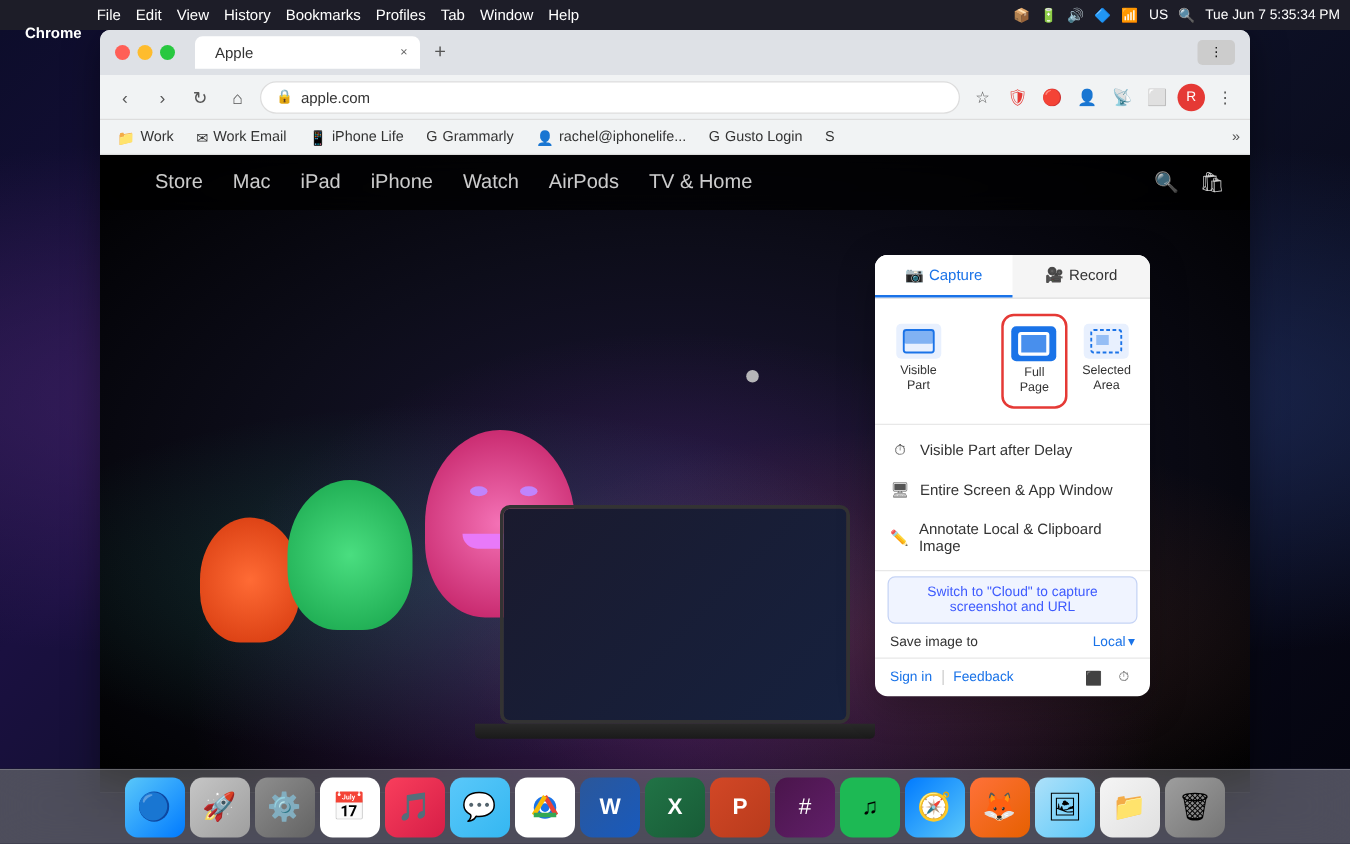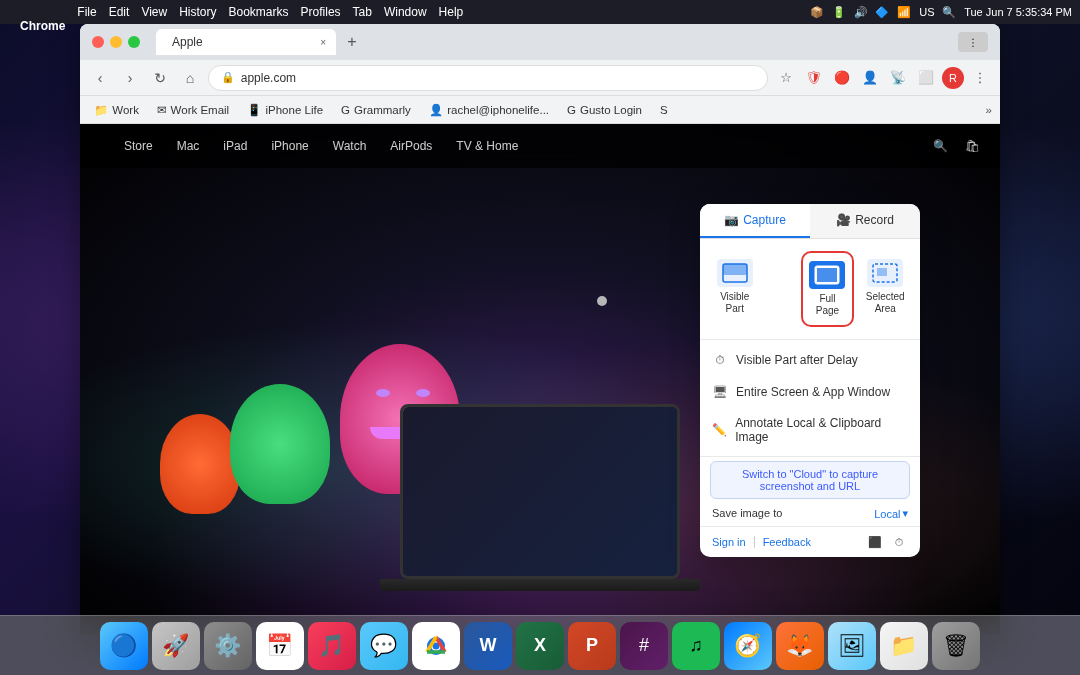--- a/index.html
+++ b/index.html
@@ -193,21 +193,21 @@
       overflow: hidden;
     }
     .apple-nav {
       height: 44px;
       background: rgba(0,0,0,0.7);
       backdrop-filter: blur(10px);
       display: flex;
       align-items: center;
       padding: 0 20px;
       gap: 24px;
-      font-size: 12px;
+      font-size: 16px;
       color: rgba(255,255,255,0.8);
     }
     .apple-logo { font-size: 16px; }
     .apple-nav-item { cursor: pointer; }
     .apple-nav-icons { margin-left: auto; display: flex; gap: 16px; }
 
     
     .memoji-area {
       position: absolute;
       bottom: 0;
@@ -413,21 +413,21 @@
       border-radius: 6px;
       font-size: 11px;
       color: #3d5afe;
       text-align: center;
       cursor: pointer;
     }
 
     
     .save-row {
       display: flex;
-      align-items: flex-start;
+      align-items: center;
       justify-content: space-between;
       padding: 4px 12px 6px;
       font-size: 11px;
       color: #333;
     }
     .save-dropdown {
       display: flex;
       align-items: center;
       gap: 2px;
       color: #1a73e8;

